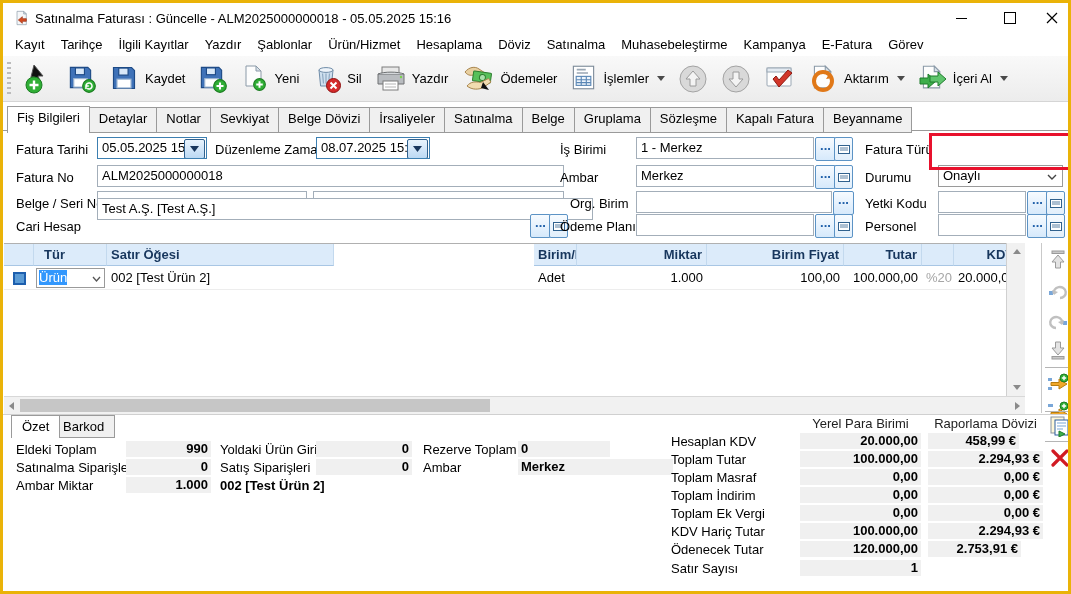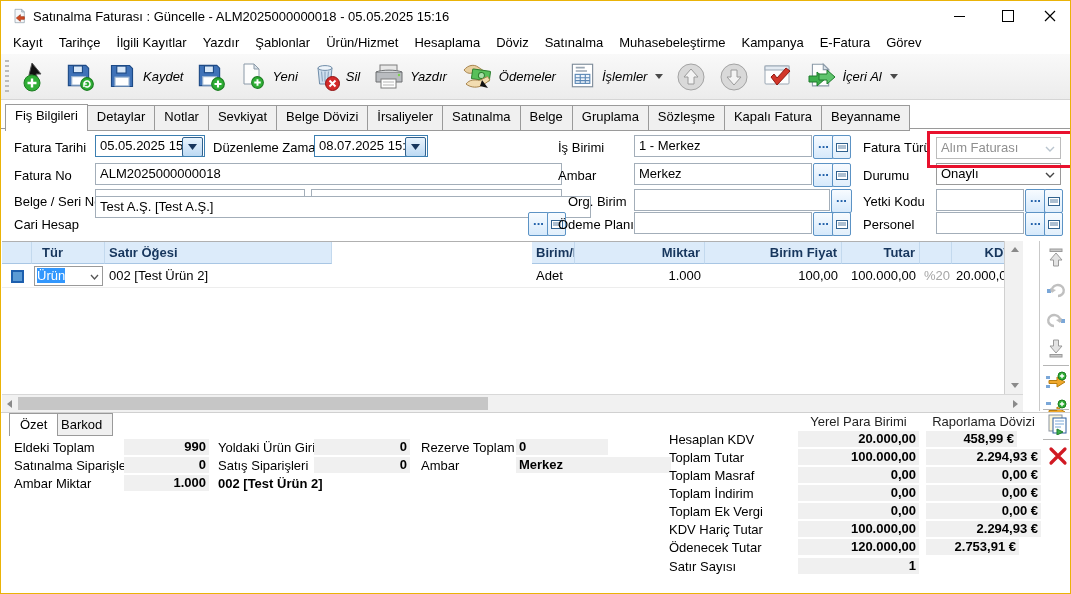--- a/index.html
+++ b/index.html
@@ -1,34 +1,34 @@
 <!DOCTYPE html>
 <html><head>
 <meta charset="utf-8">
 <style>
   html,body{margin:0;padding:0;background:#fff;}
   #window{position:relative;width:1071px;height:594px;box-sizing:border-box;
-    border:1px solid #eab308;background:#fff;overflow:hidden;
+    border:3px solid #eab308;background:#fff;overflow:hidden;
     font-family:"Liberation Sans",sans-serif;font-size:13px;color:#000;}
   .abs{position:absolute;box-sizing:border-box;}
   .nowrap{white-space:nowrap;}
   
   .titlebar{left:0;top:0;width:100%;height:30px;background:#fff;}
   .title-text{left:32px;top:8px;}
   .winbtn{top:0;width:45px;height:30px;display:flex;align-items:center;justify-content:center;}
   .artifact{top:0;height:3px;background:repeating-linear-gradient(90deg,#4a4a4a 0 14px,transparent 14px 26px);}
   
   .menubar{left:0;top:30px;width:100%;height:23px;display:flex;align-items:center;padding-left:4px;}
   .menu-item{padding:2px 8px;cursor:default;}
   
   .toolbar{left:0;top:53px;width:100%;height:46px;background:linear-gradient(#f9f9f9,#ececec);
     border-bottom:1px solid #d5d5d5;display:flex;align-items:center;padding-left:4px;}
   .tgrip{width:4px;height:34px;margin-right:8px;
     background:repeating-linear-gradient(#bbb 0 2px,transparent 2px 5px);}
-  .tbtn{display:flex;align-items:center;gap:5px;padding:2px 5px;margin-right:3px;font-style:italic;}
+  .tbtn{display:flex;align-items:center;gap:5px;padding:2px 5px;margin-right:3px;}
   .tbtn svg{display:block;}
   .caret{width:0;height:0;border-left:4px solid transparent;border-right:4px solid transparent;
     border-top:5px solid #4a4a4a;margin-left:3px;}
   
   .tabbar{left:0;top:103px;width:100%;height:25px;}
   .tabline{left:0;top:127px;width:100%;height:1px;background:#9a9a9a;}
   .tab{position:relative;display:inline-block;height:24px;line-height:22px;padding:0 9px;
     background:#f0f0f0;border:1px solid #9a9a9a;border-left:none;top:1px;}
   .tab:first-child{border-left:1px solid #9a9a9a;margin-left:4px;}
   .tab.active{background:#fff;height:26px;border-bottom:none;z-index:3;top:0;}
@@ -235,20 +235,29 @@
     <div class="tbtn">
       <svg width="32" height="30" viewBox="0 0 32 30">
         <rect x="3" y="4" width="24" height="18" rx="1" fill="#fdfdfd" stroke="#9aa7b4"></rect>
         <rect x="3" y="4" width="24" height="4" fill="#e4ebf2" stroke="#9aa7b4"></rect>
         <path d="M9 15l6 8 13-14-4-3-9 10-3-4z" fill="#d2362a" stroke="#8f1a12"></path>
       </svg>
     </div>
     <div class="tbtn">
       <svg width="30" height="30" viewBox="0 0 30 30">
         <use href="#i-page" width="26" height="26"></use>
+        <circle cx="14" cy="17" r="9" fill="none" stroke="#e07818" stroke-width="4"></circle>
+        <path d="M20 10l4 4-7 1z" fill="#e07818"></path>
+      </svg>
+      <span>Aktarım</span>
+      <span class="caret"></span>
+    </div>
+    <div class="tbtn">
+      <svg width="30" height="30" viewBox="0 0 30 30">
+        <use href="#i-page" width="26" height="26"></use>
         <path d="M2 14h8v-4l8 7-8 7v-4H2z" fill="#3dae4b" stroke="#1e7d2c"></path>
         <path d="M12 12h8V8l8 7-8 7v-4h-8z" fill="#5fc46d" stroke="#1e7d2c"></path>
       </svg>
       <span>İçeri Al</span>
       <span class="caret"></span>
     </div>
   </div>
 
   <div class="abs tabline"></div>
   <div class="abs tabbar">
@@ -319,26 +328,20 @@
   <div class="fld" style="left:633px;top:211px;width:178px"></div>
   <div class="dots" style="left:812px;top:211px">...</div>
   <div class="kbbtn" style="left:831px;top:211px">
     <svg width="12" height="9">
         <rect x="0.5" y="0.5" width="11" height="8" fill="#fff" stroke="#30618e"></rect>
         <path d="M2 3h8M2 5h8" stroke="#30618e" stroke-width="0.8"></path>
       </svg>
   </div>
 
   <div class="lbl" style="left:862px;top:139px">Fatura Türü</div>
-  <div class="combo disabled" style="left:935px;top:136px;width:125px">
-    <span>Alım Faturası</span>
-    <svg class="chev" width="10" height="6">
-        <path d="M1 1l4 4 4-4" fill="none" stroke="#b9c4ce" stroke-width="1.4"></path>
-      </svg>
-  </div>
   <div class="red-annotation" style="left:926px;top:130px;width:141px;height:31px"></div>
 
   <div class="lbl" style="left:862px;top:167px">Durumu</div>
   <div class="combo" style="left:935px;top:162px;width:125px">
     <span>Onaylı</span>
     <svg class="chev" width="10" height="6">
         <path d="M1 1l4 4 4-4" fill="none" stroke="#444" stroke-width="1.4"></path>
       </svg>
   </div>
 

